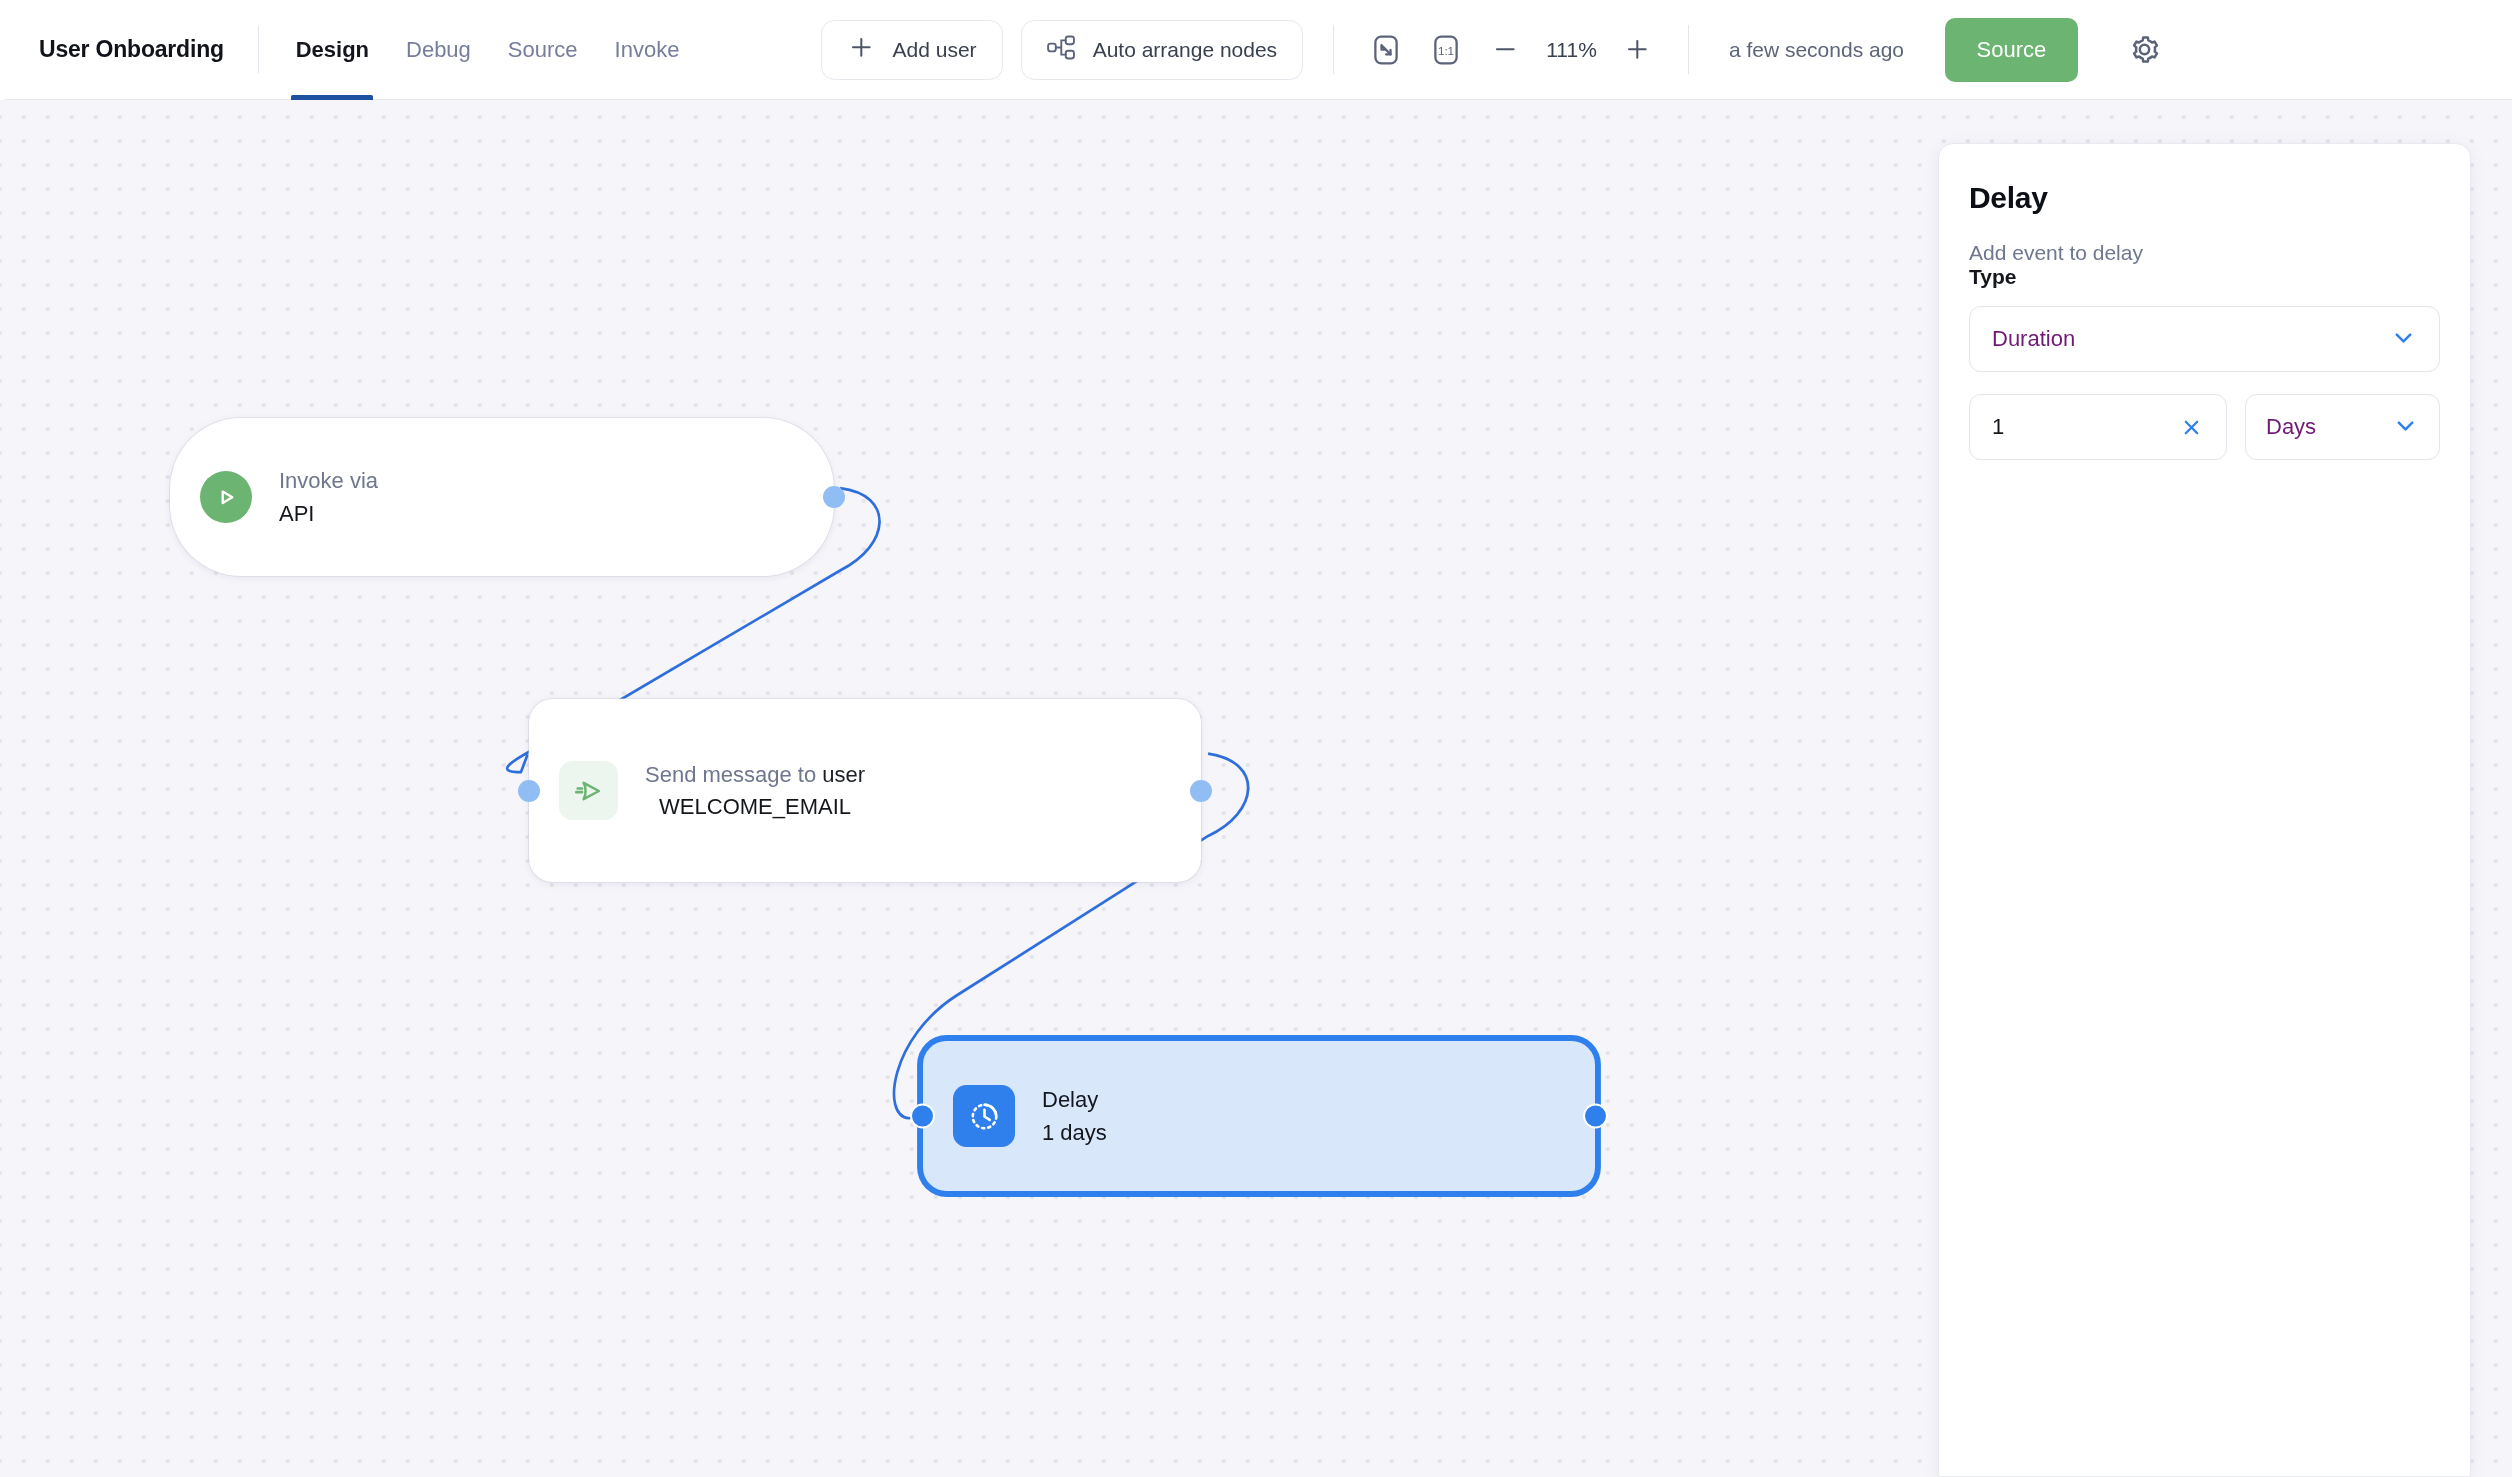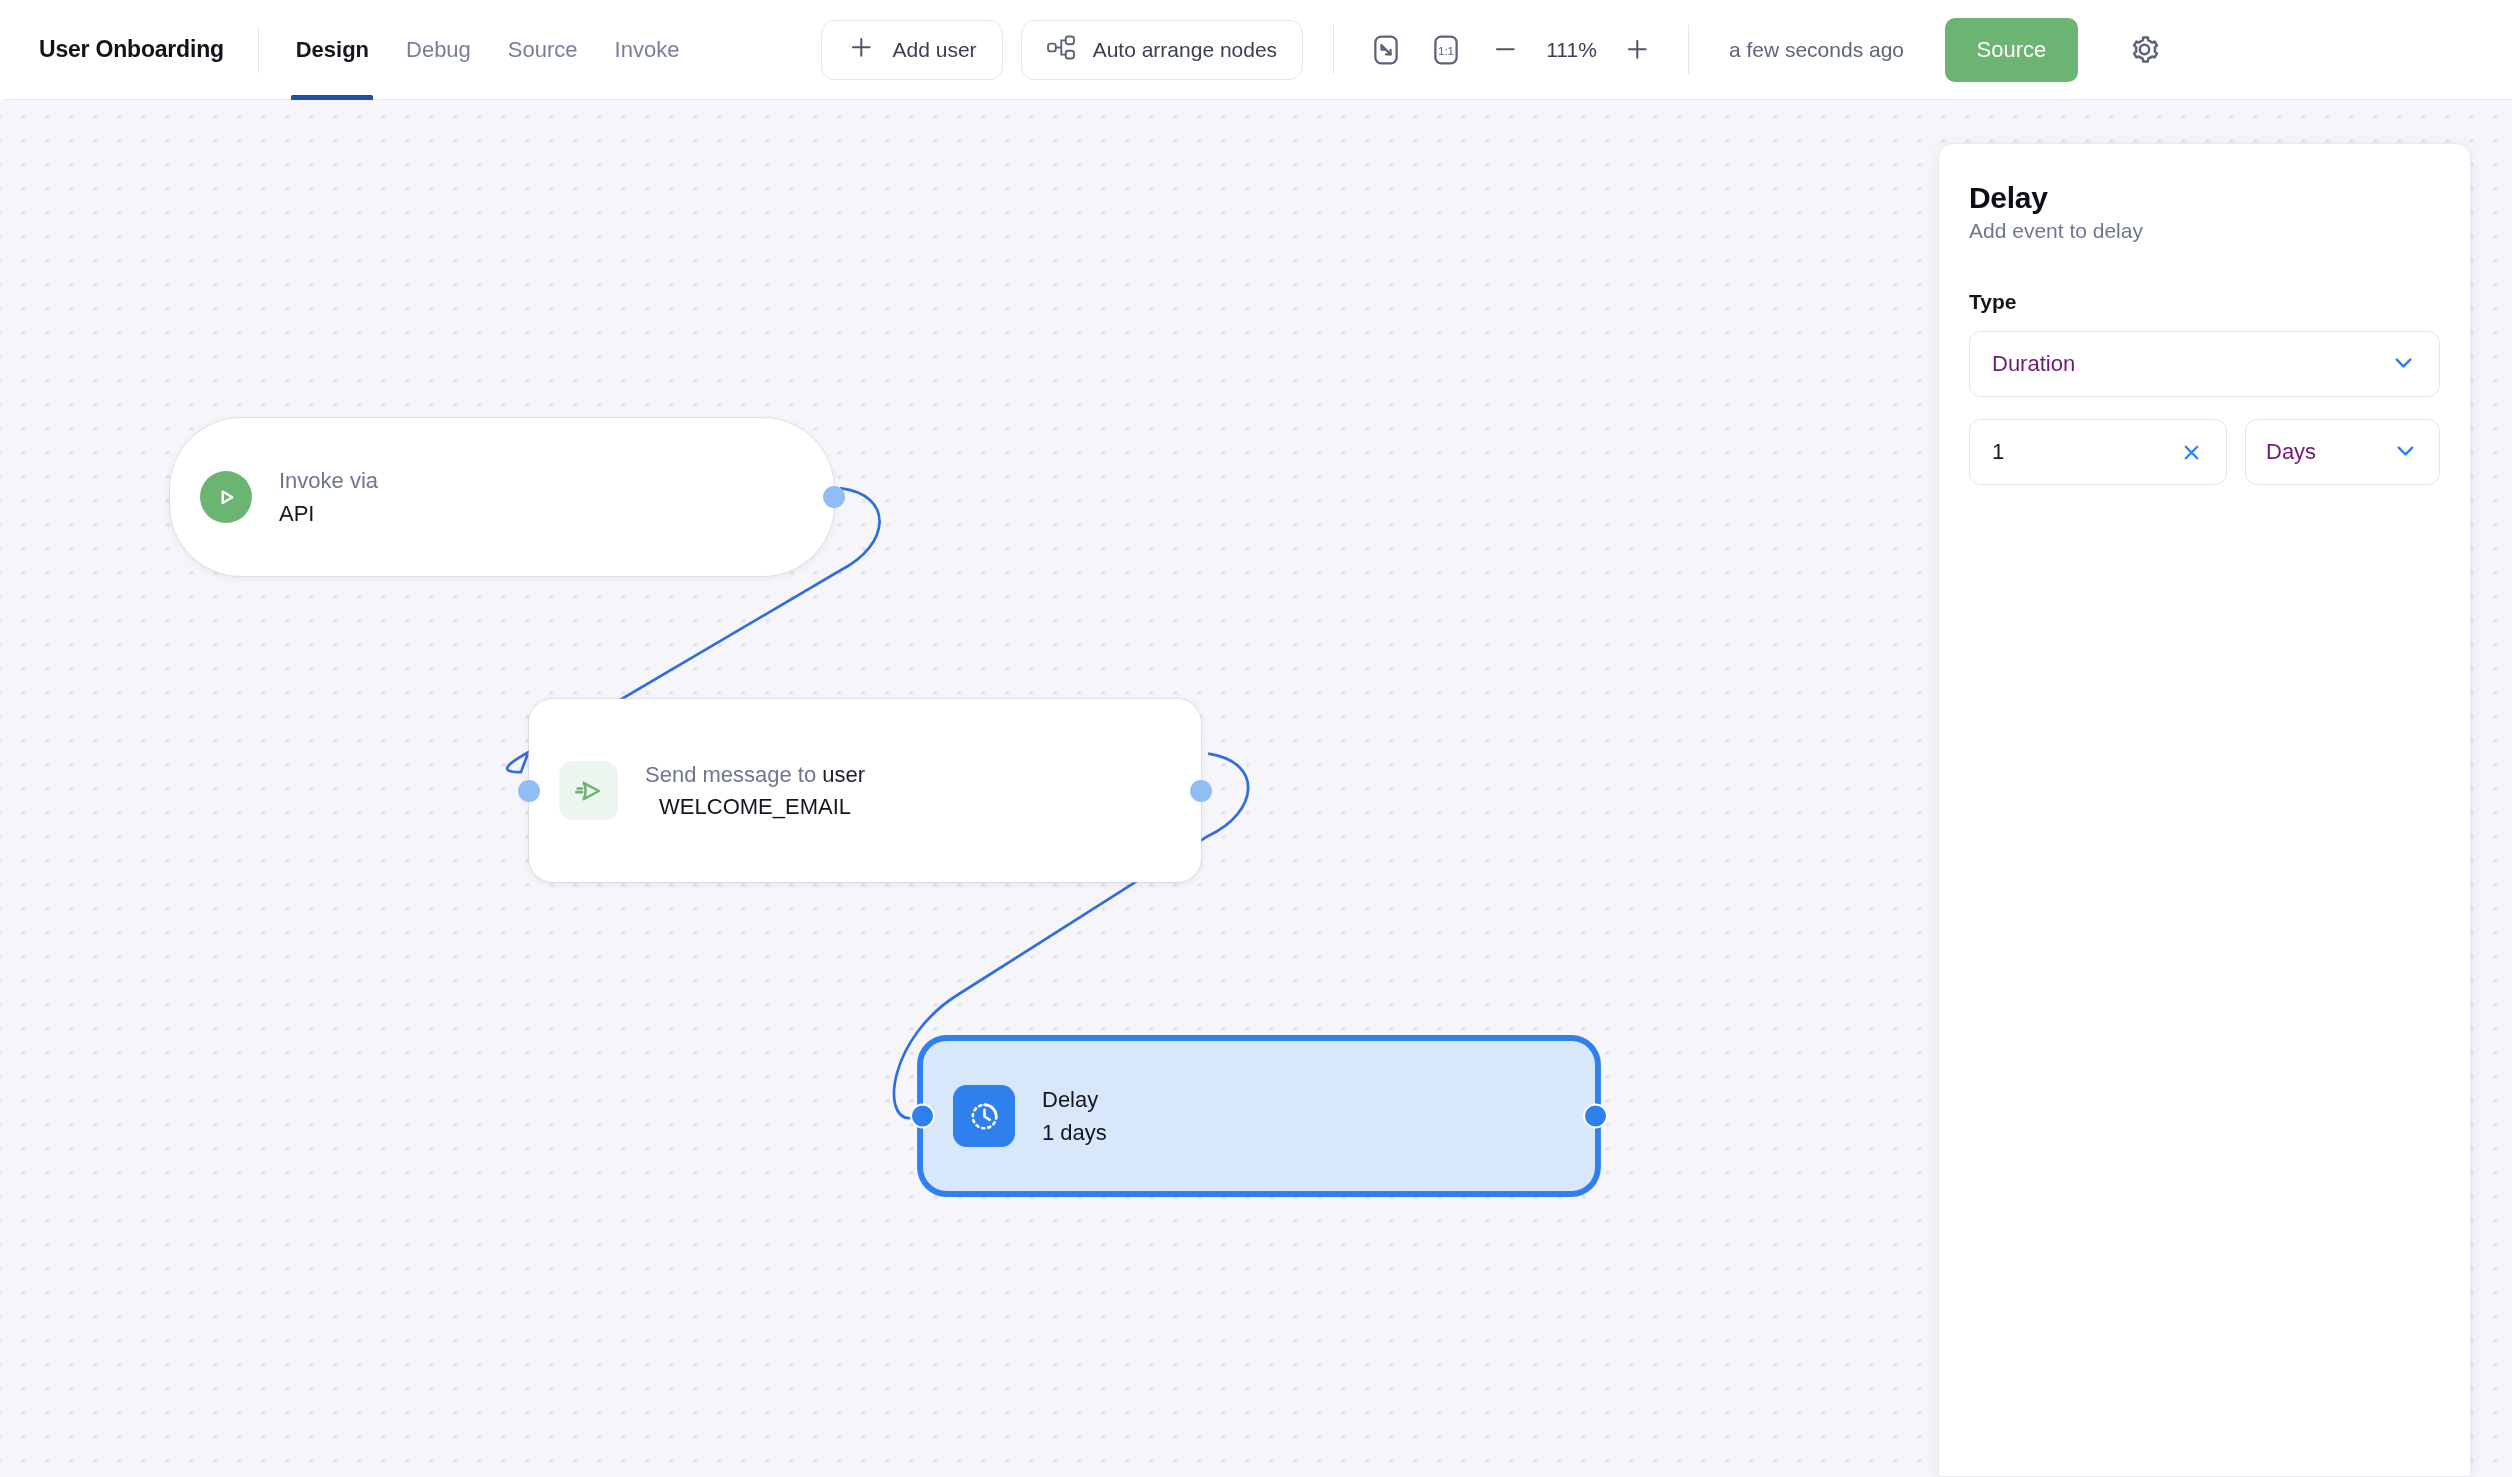--- a/index.html
+++ b/index.html
@@ -247,23 +247,23 @@
     height: 1334px;
     background: #ffffff;
     border: 0.8px solid #e9e9f0;
     border-radius: 15px 15px 0 0;
     box-shadow: 0 3.4px 18.5px rgba(30,35,60,0.06);
     padding: 37px 30px 0 30px;
     z-index: 40;
   }
 
   .panel-title { font-size: 30px; font-weight: bold; color: #0d0f16; letter-spacing: -0.3px; }
-  .panel-sub { font-size: 21px; color: #6f778f; margin-top: 4px; }
-
-  .field-label { font-size: 21px; font-weight: bold; color: #14161d; margin-top: 47px; }
+  .panel-sub { font-size: 21px; color: #6f778f; margin-top: 26px; }
+
+  .field-label { font-size: 21px; font-weight: bold; color: #14161d; }
 
   .select-box {
     margin-top: 17px;
     height: 66px;
     border: 0.8px solid #e4e4ec;
     border-radius: 11.8px;
     background: #fff;
     display: flex;
     align-items: center;
     justify-content: space-between;

